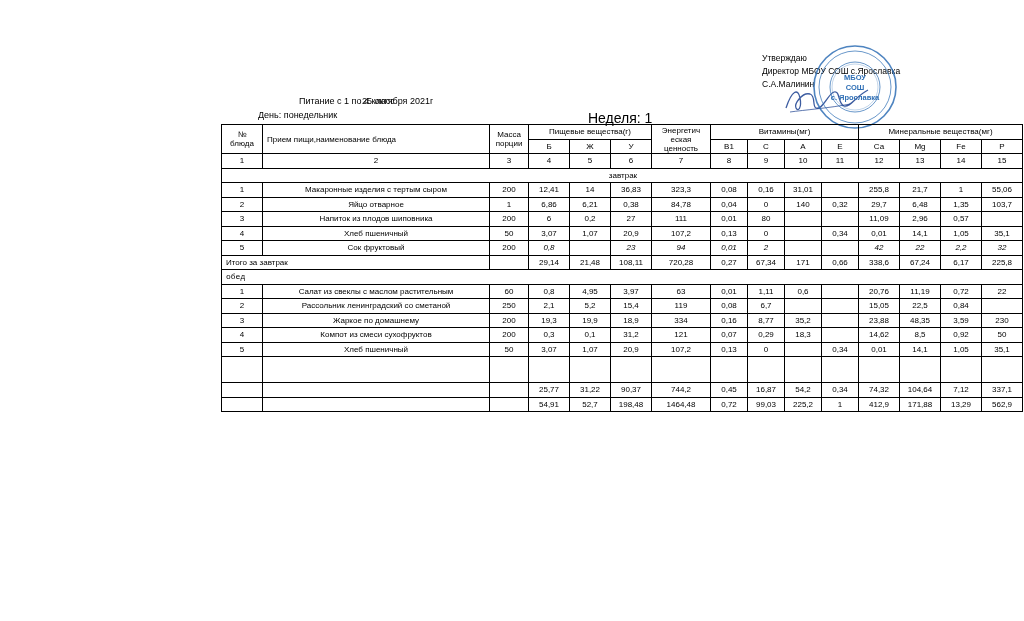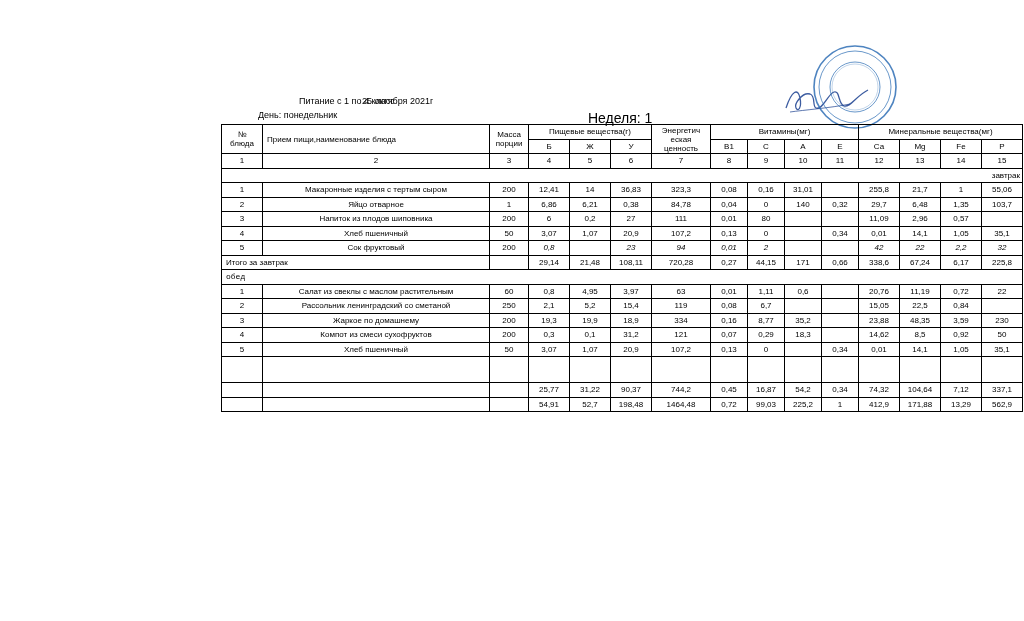--- a/index.html
+++ b/index.html
@@ -134,32 +134,42 @@
   }
   .italic { font-style: italic; }
   .name-cell { text-align: left; padding-left: 6px; }
   .tall { height: 26px; }
 </style>
 </head>
 <body>
 
 <div class="page">
 
+  <div class="approval">
+    <div>Утверждаю</div>
+    <div>Директор МБОУ СОШ с.Ярославка</div>
+    <div>С.А.Малинин</div>
+  </div>
 
   <svg class="signature" viewBox="0 0 86 30">
     <path d="M2,24 C8,6 14,4 16,14 C18,24 14,28 12,24 C10,20 18,8 26,10 C32,12 28,22 32,24 C38,27 44,10 50,8 C56,6 54,20 60,22 C66,24 72,12 84,6" stroke="#1a3f8f" stroke-width="1.3" fill="none" opacity="0.85"></path>
     <path d="M6,28 C20,26 46,24 66,20" stroke="#1a3f8f" stroke-width="1" fill="none" opacity="0.7"></path>
   </svg>
 
   <svg class="stamp" viewBox="0 0 86 86">
     <circle cx="43" cy="43" r="41" stroke="#2f6fb5" stroke-width="1.6" fill="none" opacity="0.85"></circle>
     <circle cx="43" cy="43" r="36" stroke="#2f6fb5" stroke-width="0.9" fill="none" opacity="0.8"></circle>
     <circle cx="43" cy="43" r="25" stroke="#2f6fb5" stroke-width="0.9" fill="none" opacity="0.8"></circle>
     <circle cx="43" cy="43" r="23" stroke="#2f6fb5" stroke-width="0.5" fill="none" opacity="0.6"></circle>
   </svg>
+  <div class="stamp-text" style="left:812px; top:44px;">
+    <div class="l1">МБОУ</div>
+    <div class="l2">СОШ</div>
+    <div class="l3">с. Ярославка</div>
+  </div>
 
   <div class="hdr-line1">Питание с 1 по 4 класс</div>
   <div class="hdr-line2">День: понедельник</div>
   <div class="hdr-date">25 октября  2021г</div>
   <div class="hdr-week">Неделя: 1</div>
 
   <table class="menu">
     <thead>
       <tr class="grouphdr">
         <td class="col-no" rowspan="2">
@@ -207,21 +217,21 @@
         <td>11</td>
         <td>12</td>
         <td>13</td>
         <td>14</td>
         <td>15</td>
       </tr>
     </thead>
     <tbody>
 
       <tr class="sectionrow">
-        <td colspan="15" style="text-align:right; padding-left:4px;">завтрак</td>
+        <td colspan="15" style="text-align:center; padding-left:4px;">завтрак</td>
       </tr>
 
       <tr>
         <td>1</td>
         <td class="name-cell">Макаронные изделия с тертым сыром</td>
         <td>200</td>
         <td>12,41</td>
         <td>14</td>
         <td>36,83</td>
         <td>323,3</td>
@@ -304,21 +314,21 @@
       </tr>
 
       <tr class="totalrow">
         <td colspan="2" class="left-label">Итого за завтрак</td>
         <td></td>
         <td>29,14</td>
         <td>21,48</td>
         <td>108,11</td>
         <td>720,28</td>
         <td>0,27</td>
-        <td>44,15</td>
+        <td>67,34</td>
         <td>171</td>
         <td>0,66</td>
         <td>338,6</td>
         <td>67,24</td>
         <td>6,17</td>
         <td>225,8</td>
       </tr>
 
       <tr class="sectionrow">
         <td colspan="15" style="text-align:left; padding-left:4px;font-family:Liberation Mono, monospace;">обед</td>

